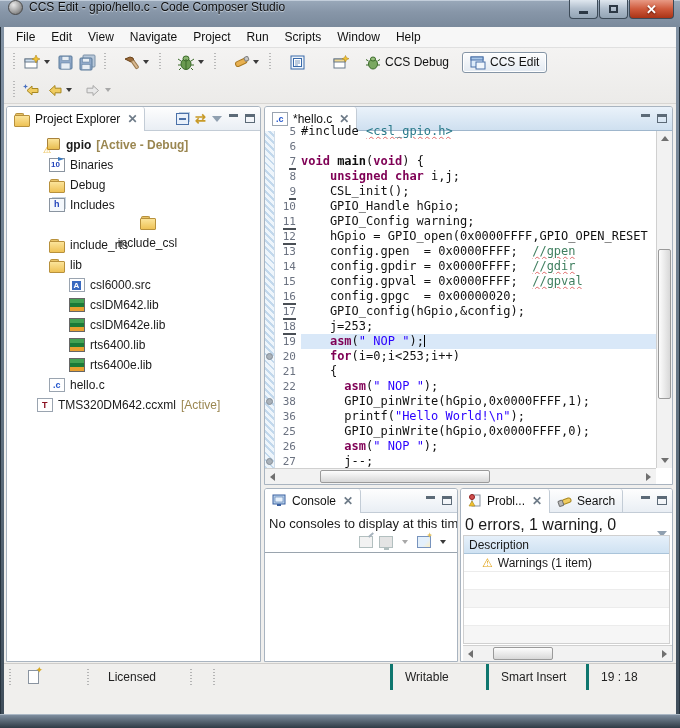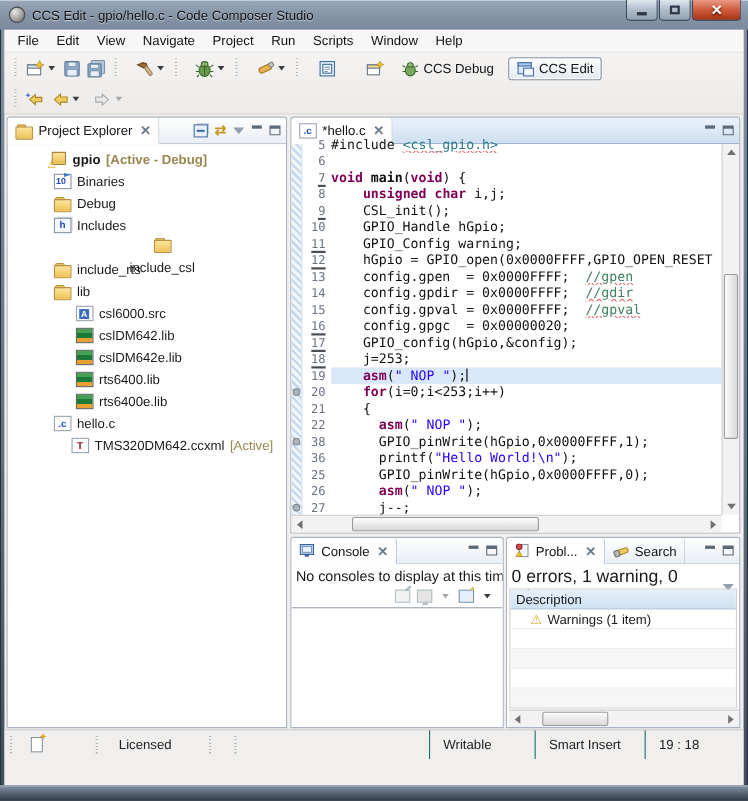--- a/index.html
+++ b/index.html
@@ -6,21 +6,21 @@
   html,body { width:680px; height:728px; overflow:hidden; }
   body { font-family:"Liberation Sans", sans-serif; font-size:12px; color:#1a1a1a; }
 
   #win { position:relative; width:680px; height:728px;
          background:linear-gradient(180deg,#8494a6,#5f707f 60%,#3e4c59);
          box-shadow:inset 0 0 0 1px #27333e; }
 
   
   #titlebar { position:absolute; left:0; top:0; width:680px; height:27px;
     background:linear-gradient(180deg,#9aa9ba,#8796a8 45%,#7a8a9c);
-    box-shadow:inset 0 1px 0 #c3cedb; display:flex; align-items:center; }
+    box-shadow:inset 0 1px 0 #c3cedb; display:flex; align-items:flex-start; }
   #app-icon { width:15px; height:15px; margin:0 6px 0 8px; border-radius:50%;
     background:radial-gradient(circle at 35% 30%,#e8e8e8,#9a9a9a 60%,#5c5c5c); border:1px solid #4a4a4a; }
   #title-text { font-size:12px; color:#0d0d0d; text-shadow:0 1px 1px #cdd6e0; white-space:nowrap; }
   #win-controls { position:absolute; right:6px; top:0; display:flex; }
   .wbtn { height:19px; border:1px solid #3c4a58; border-top:none; display:flex; align-items:center; justify-content:center;
     background:linear-gradient(180deg,#dfe7ef,#aebccb 50%,#93a4b5); color:#2c3845; font-size:11px; font-weight:bold;
     border-radius:0 0 4px 4px; margin-left:1px; cursor:default; }
   .wbtn.min,.wbtn.max { width:29px; }
   .wbtn.close { width:45px; background:linear-gradient(180deg,#e89a85,#cf5a3c 50%,#a93316); color:#fff; }
   .minbar { width:9px; height:3px; background:#2c3845; margin-top:7px; }
@@ -154,21 +154,21 @@
   #problems .hsb { right:0; left:2px; }
   #pr-hthumb { left:30px; width:60px; }
 
   
   #statusbar { position:absolute; left:0; top:636px; width:672px; height:51px; background:#f0efed; border-top:1px solid #cfcdca; }
   #status-row { display:flex; align-items:center; height:26px; }
   .sgrip { width:4px; height:16px; margin:0 5px;
     background:repeating-linear-gradient(180deg,#b5b5b5 0 1px,transparent 1px 3px); background-size:2px 100%; background-repeat:no-repeat; }
   #fastview-icon { width:11px; height:14px; border:1px solid #8a94a0; background:#fff; position:relative; margin-left:10px; }
   #fastview-icon::after { content:"✦"; position:absolute; right:-5px; top:-6px; font-size:9px; color:#d8a820; }
-  .sfield { height:26px; display:flex; align-items:center; padding:0 12px; border-left:1px solid #0f766e; color:#222; }
+  .sfield { height:26px; display:flex; align-items:center; padding:0 12px; border-left:3px solid #0f766e; color:#222; }
   #status-right { margin-left:auto; display:flex; }
   .spacer { flex:1; }
 </style>
 </head>
 <body>
 
 <div id="win">
 
   <div id="titlebar">
     <span id="app-icon"></span>
@@ -371,21 +371,21 @@
             <span class="tlabel">rts6400.lib</span>
           </div>
           <div class="trow" style="padding-left: 62px;">
             <span class="ticon i-lib-file"></span>
             <span class="tlabel">rts6400e.lib</span>
           </div>
           <div class="trow" style="padding-left: 42px;">
             <span class="ticon i-c-file"></span>
             <span class="tlabel">hello.c</span>
           </div>
-          <div class="trow" style="padding-left: 58px;">
+          <div class="trow" style="padding-left: 30px;">
             <span class="ticon i-ccxml-file"></span>
             <span class="tlabel">TMS320DM642.ccxml</span>
             <span class="tsuffix plain"> [Active]</span>
           </div>
         </div>
     </div>
 
     <div class="panel" id="editor">
       <div class="phead blue">
         <span class="ptab">

